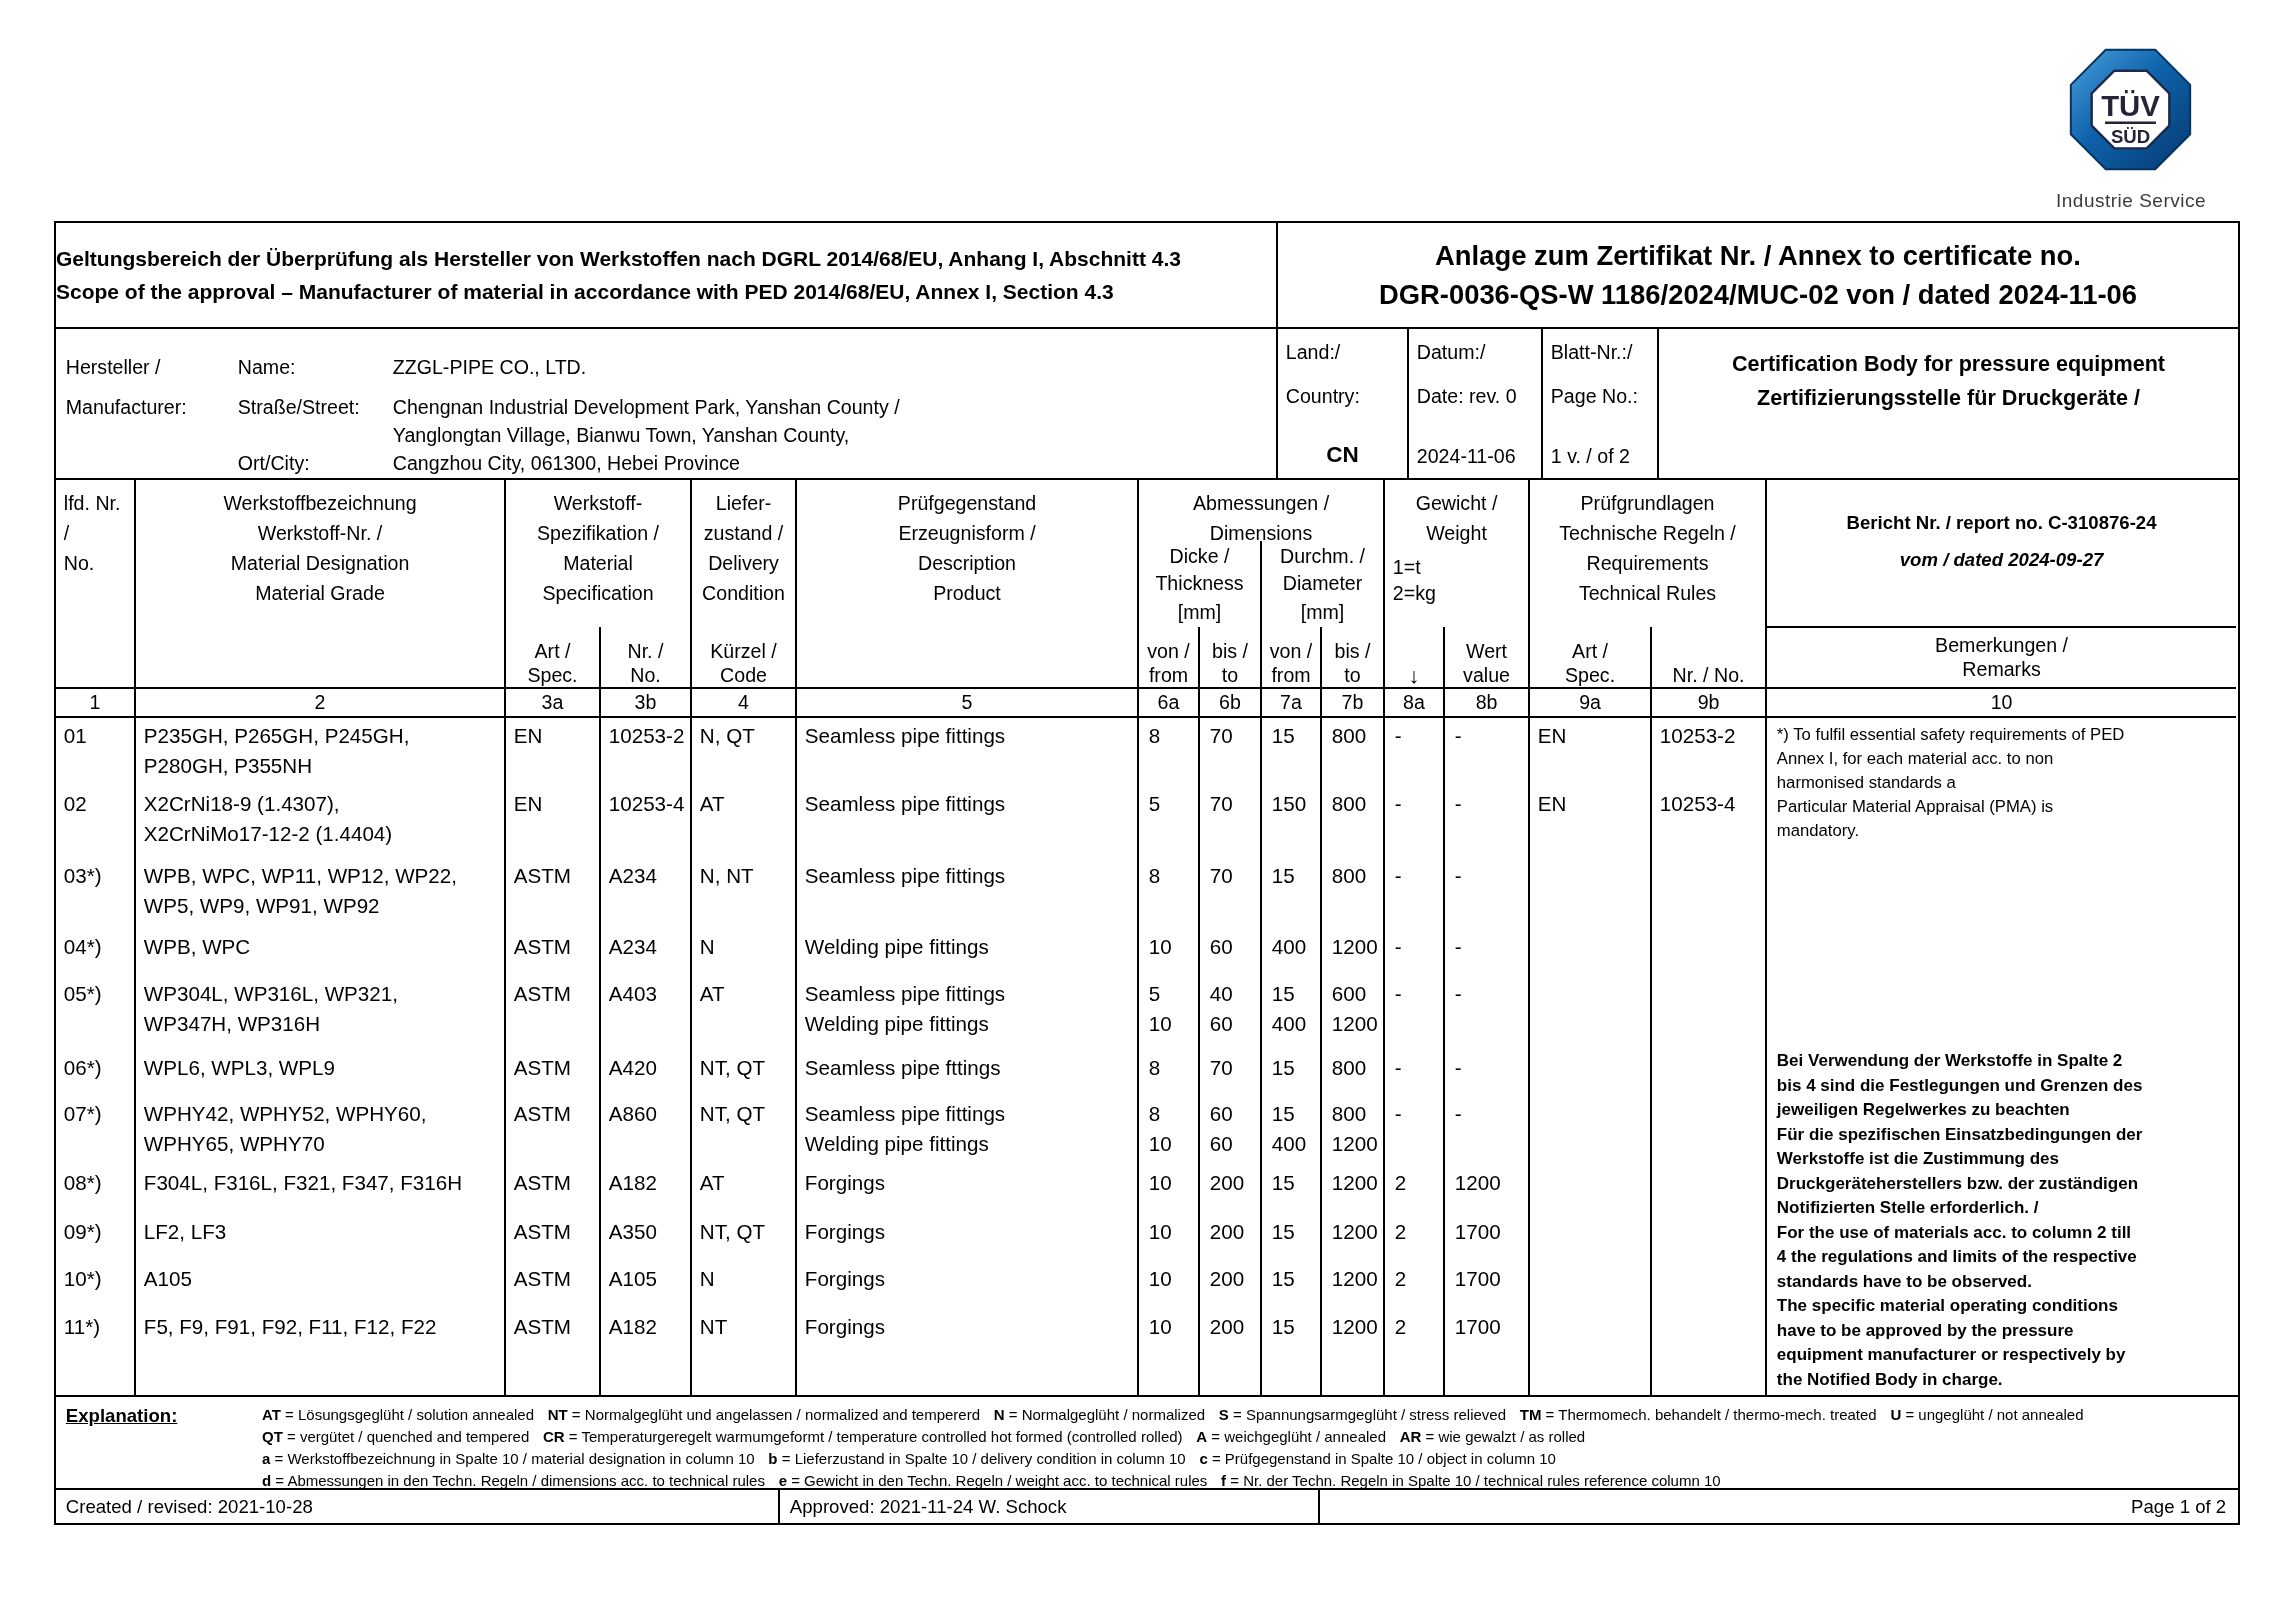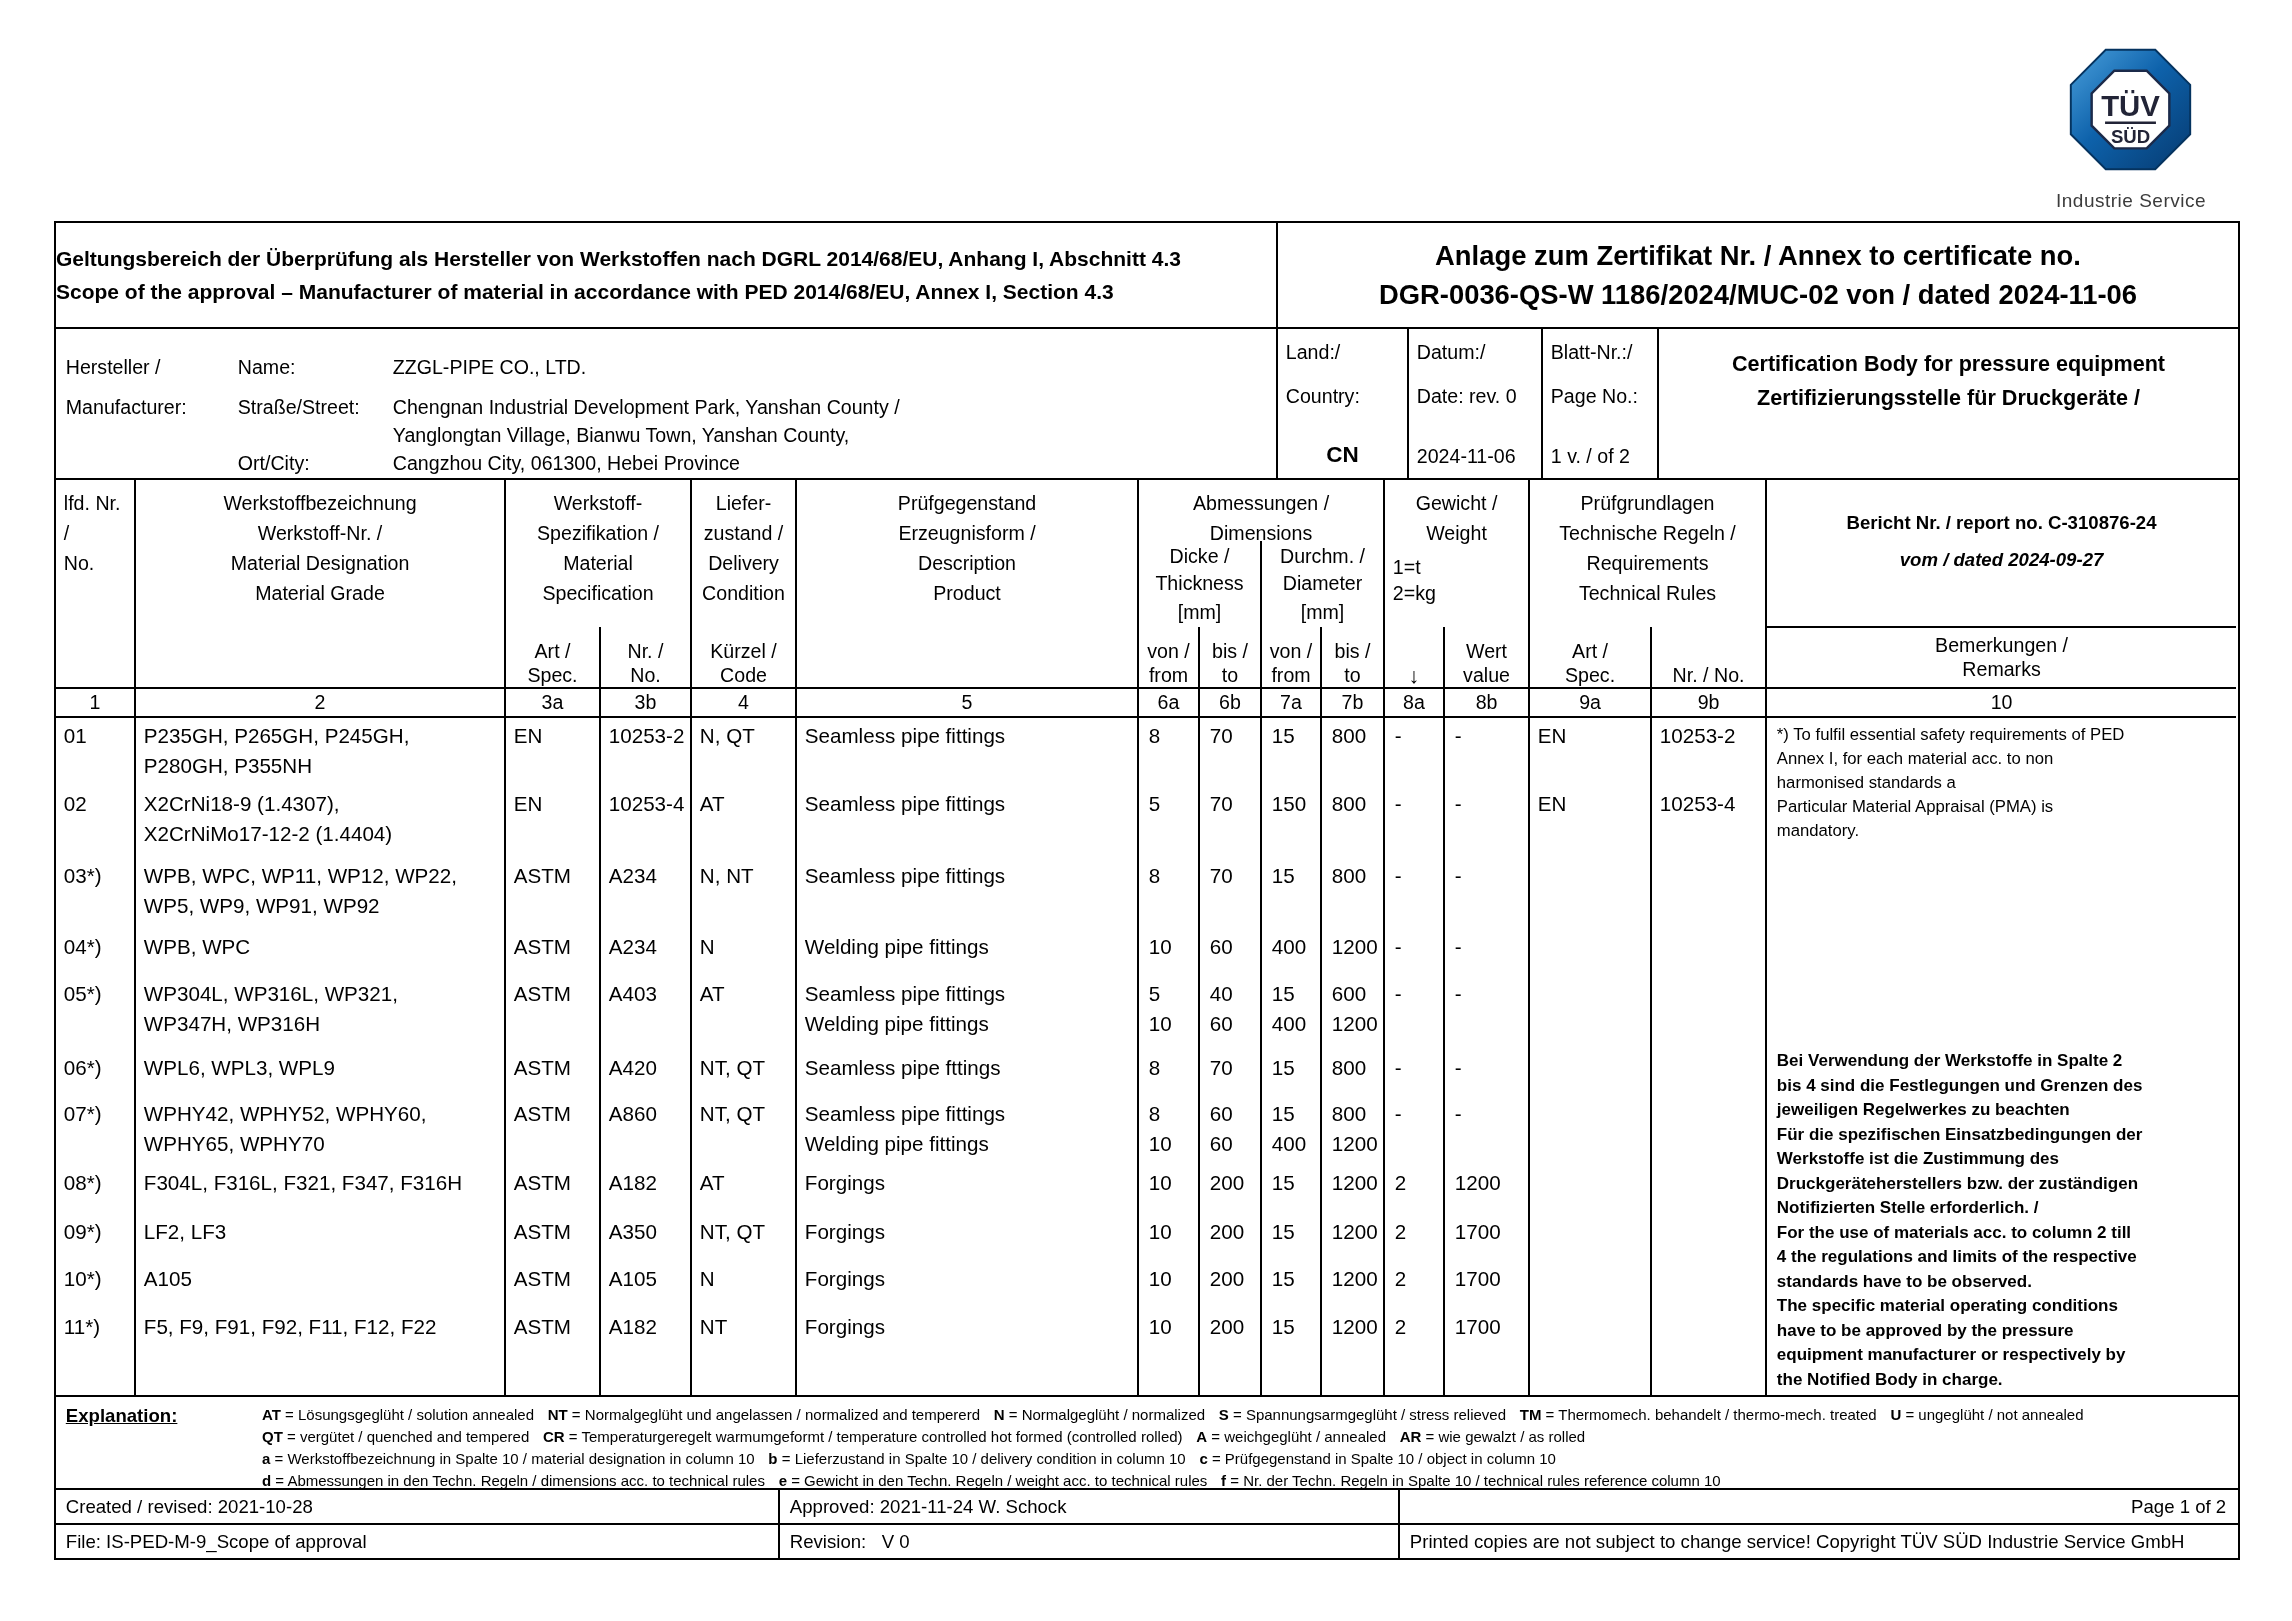--- a/index.html
+++ b/index.html
@@ -67,21 +67,21 @@
   
   .explanation { position:relative; height:93px; border-top:2.9px solid #000; }
   .exp-label { position:absolute; left:9.8px; top:7.8px; font-weight:bold; text-decoration:underline; font-size:18.6px; }
   .exp-lines { position:absolute; left:206px; top:6.9px; right:3.9px; }
   .exp-line { line-height:22px; font-size:15px; white-space:nowrap; }
   .exp-seg { margin-right:13.7px; }
   
   .frow { display:flex; height:35px; border-top:2.9px solid #000; font-size:18.6px; }
   .fc { height:100%; display:flex; align-items:center; padding-left:9.8px; }
   .fc1 { width:722px; }
-  .fc2 { width:620px; border-left:2px solid #000; white-space:pre; }
+  .fc2 { width:540px; border-left:2px solid #000; white-space:pre; }
   .fc3 { flex:1; border-left:2px solid #000; padding-right:11.8px; }
   .f1 .fc3 { justify-content:flex-end; }
 </style>
 </head>
 <body>
 
 <div class="page">
 
   <div class="logo">
     <svg width="137" height="145" viewBox="0 0 140 148">
@@ -474,21 +474,16 @@
           <div class="exp-line"><span class="exp-seg"><b>a</b> = Werkstoffbezeichnung in Spalte 10 / material designation in column 10</span><span class="exp-seg"><b>b</b> = Lieferzustand in Spalte 10 / delivery condition in column 10</span><span class="exp-seg"><b>c</b> = Prüfgegenstand in Spalte 10 / object in column 10</span></div>
           <div class="exp-line"><span class="exp-seg"><b>d</b> = Abmessungen in den Techn. Regeln / dimensions acc. to technical rules</span><span class="exp-seg"><b>e</b> = Gewicht in den Techn. Regeln / weight acc. to technical rules</span><span class="exp-seg"><b>f</b> = Nr. der Techn. Regeln in Spalte 10 / technical rules reference column 10</span></div>
         </div>
     </div>
 
     <div class="frow f1">
       <div class="fc fc1">Created / revised: 2021-10-28</div>
       <div class="fc fc2">Approved: 2021-11-24 W. Schock</div>
       <div class="fc fc3">Page 1 of 2</div>
     </div>
-    <div class="frow f2">
-      <div class="fc fc1">File: IS-PED-M-9_Scope of approval</div>
-      <div class="fc fc2">Revision:   V 0</div>
-      <div class="fc fc3">Printed copies are not subject to change service! Copyright TÜV SÜD Industrie Service GmbH</div>
-    </div>
 
   </div>
 </div>
 
 
 </body></html>

